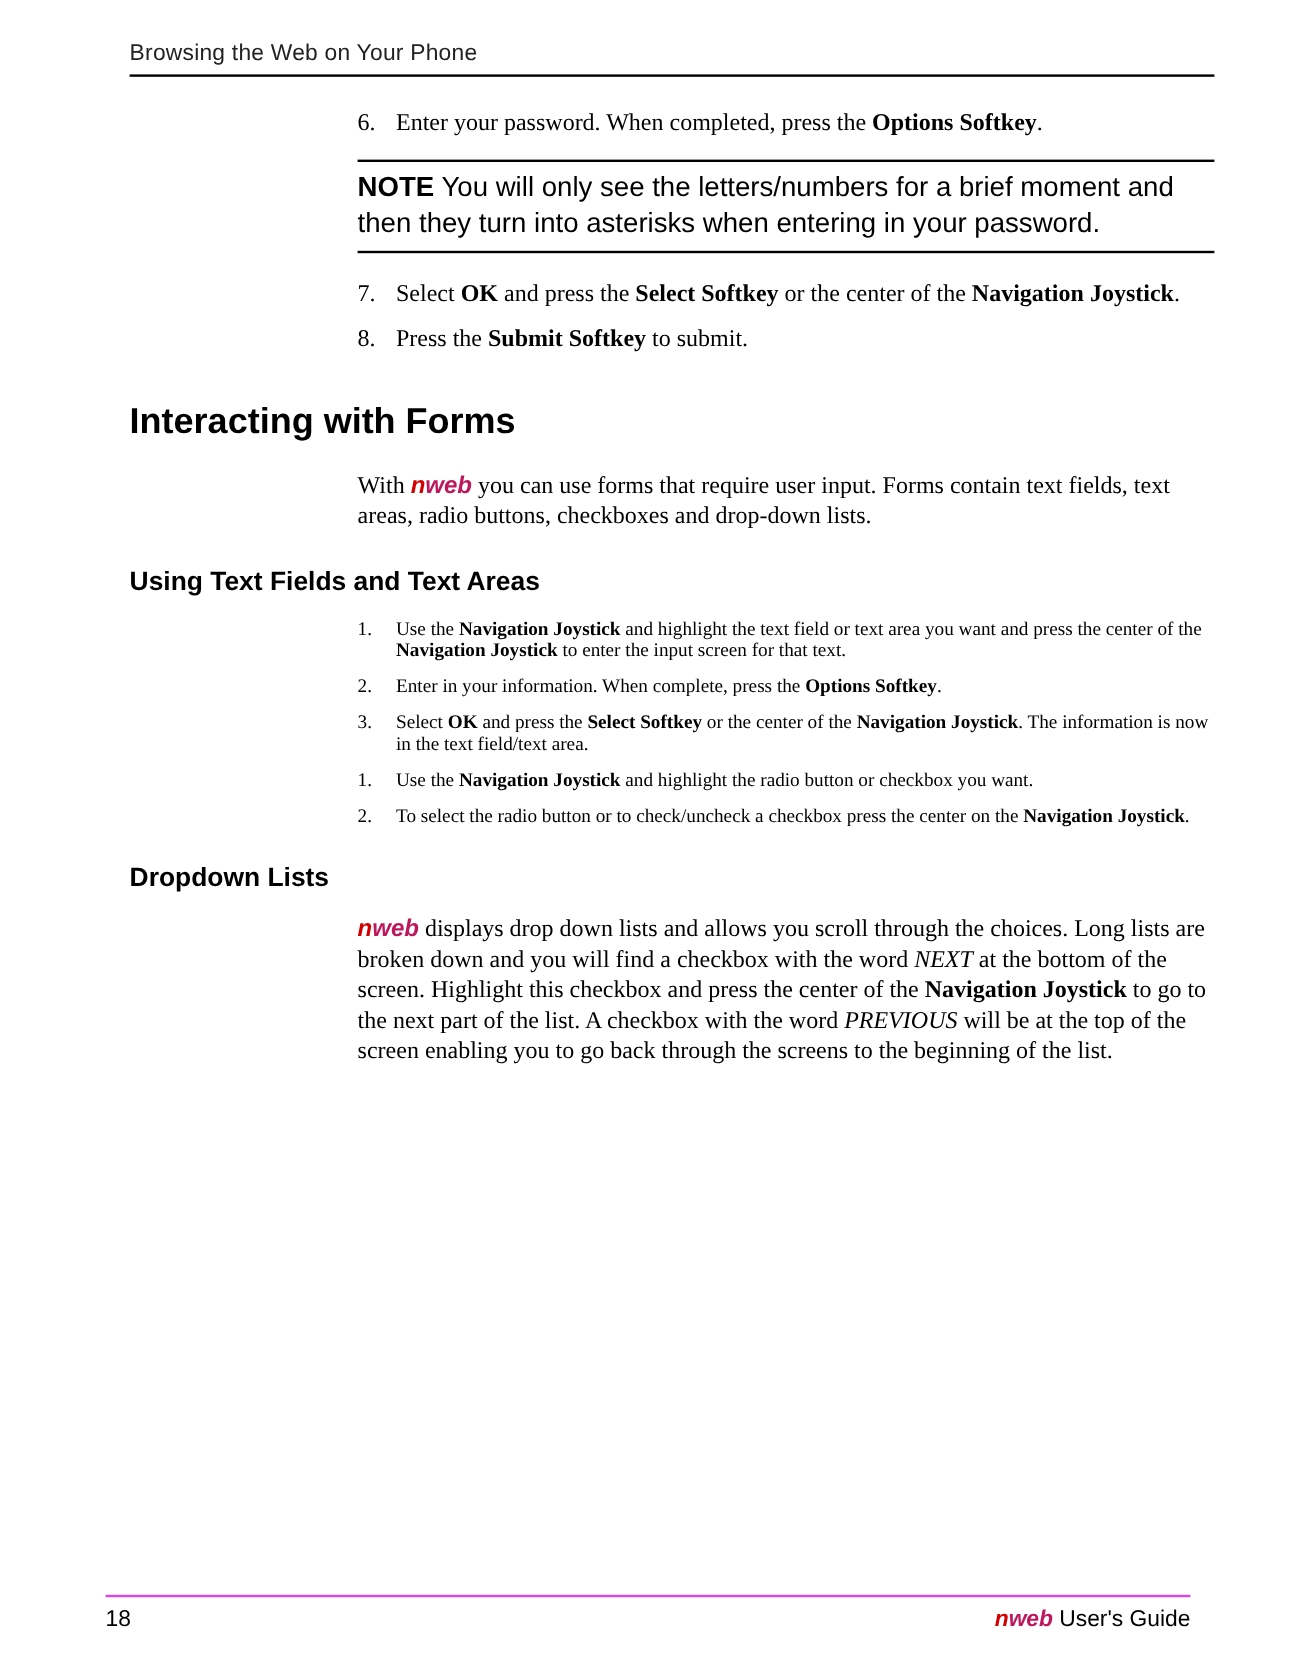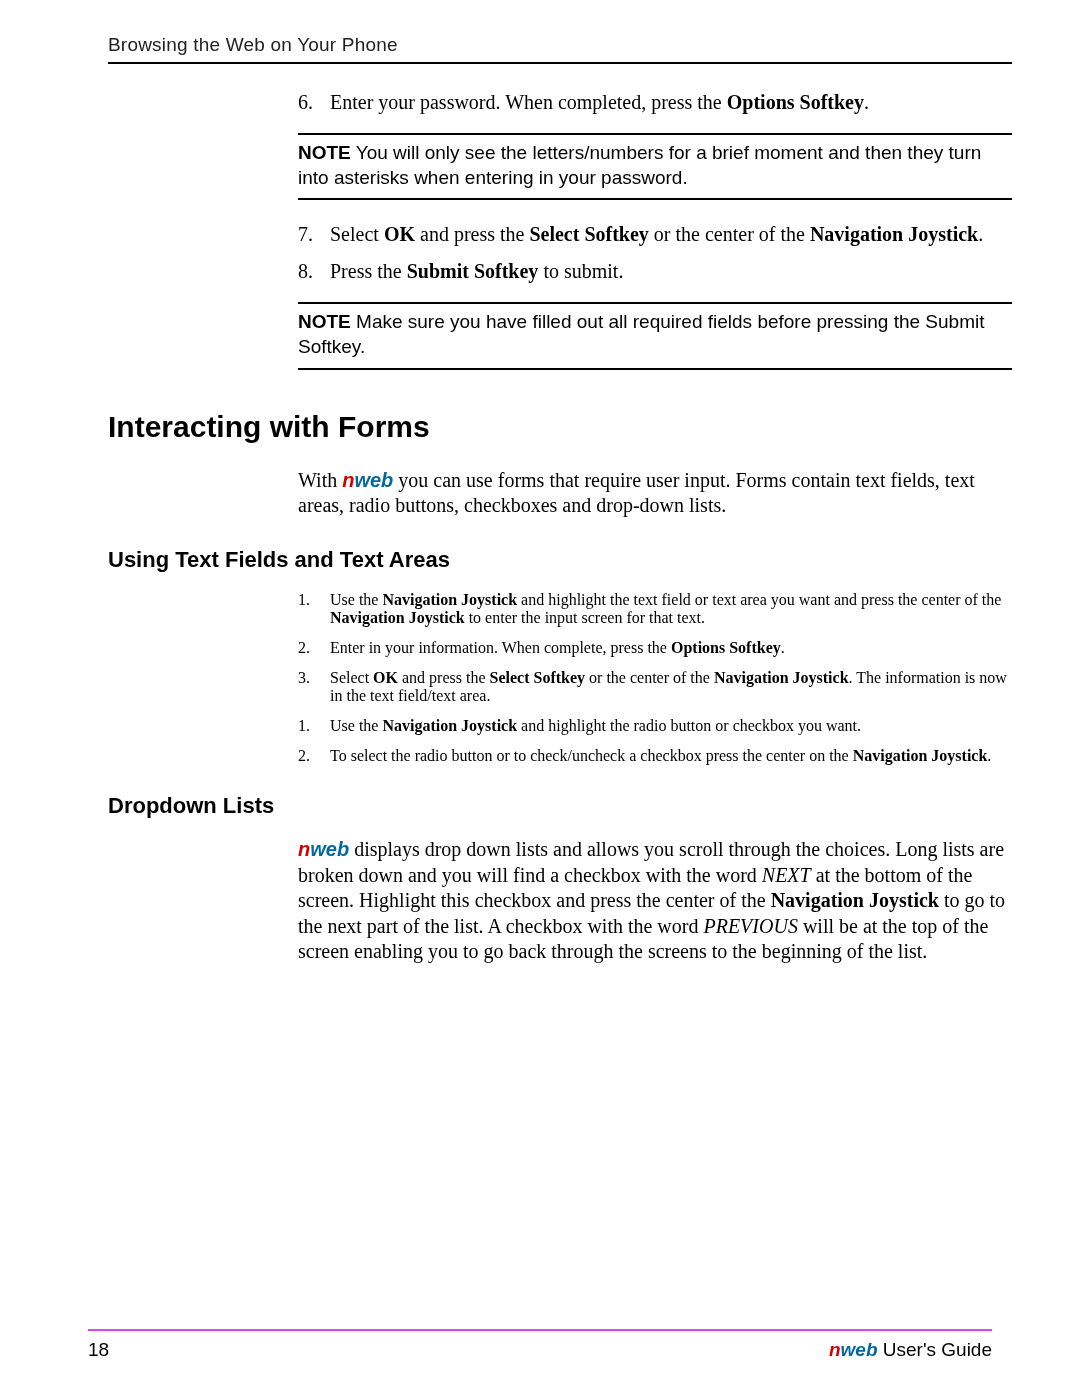--- a/index.html
+++ b/index.html
@@ -48,21 +48,21 @@
     position: absolute;
     left: 0;
     top: 0;
   }
   .notebox {
     border-top: 2px solid #000;
     border-bottom: 2px solid #000;
     padding: 6px 0 8px 0;
     margin: 18px 0 22px 0;
     font-family: Arial, Helvetica, sans-serif;
-    font-size: 19px;
+    font-size: 23px;
     line-height: 1.3;
   }
   .notebox .label { font-weight: 700; }
   h1.section {
     font-family: Liberation Sans, sans-serif;
     font-weight: 700;
     font-size: 30px;
     margin-top: 40px;
     margin-bottom: 24px;
   }
@@ -84,21 +84,21 @@
   .brand-n {
     font-family: Arial, Helvetica, sans-serif;
     font-weight: 700;
     font-style: italic;
     color: #d30000;
   }
   .brand-web {
     font-family: Arial, Helvetica, sans-serif;
     font-weight: 700;
     font-style: italic;
-    color: #0369a1;
+    color: #be185d;
   }
   .b { font-weight: 700; }
   .i { font-style: italic; }
 
   .footer {
     position: absolute;
     left: 88px;
     width: 904px;
     bottom: 36px;
     border-top: 2px solid #d946ef;
@@ -139,23 +139,20 @@
       <li>
         <span class="num">7.</span>
         <span>Select </span><span class="b">OK</span><span> and press the </span><span class="b">Select Softkey</span><span> or the center of the </span><span class="b">Navigation Joystick</span><span>.</span>
       </li>
       <li>
         <span class="num">8.</span>
         <span>Press the </span><span class="b">Submit Softkey</span><span> to submit.</span>
       </li>
     </ol>
 
-    <div class="notebox">
-      <span class="label">NOTE</span><span>  Make sure you have filled out all required fields before pressing the Submit Softkey.</span>
-    </div>
   </div>
 
   <div class="content-full">
     <h1 class="section">Interacting with Forms</h1>
 
     <p class="para indent">
       <span>With </span><span class="brand-n">n</span><span class="brand-web">web</span><span> you can use forms that require user input. Forms contain text fields, text areas, radio buttons, checkboxes and drop-down lists.</span>
     </p>
 
     <h2 class="subsection">Using Text Fields and Text Areas</h2>

